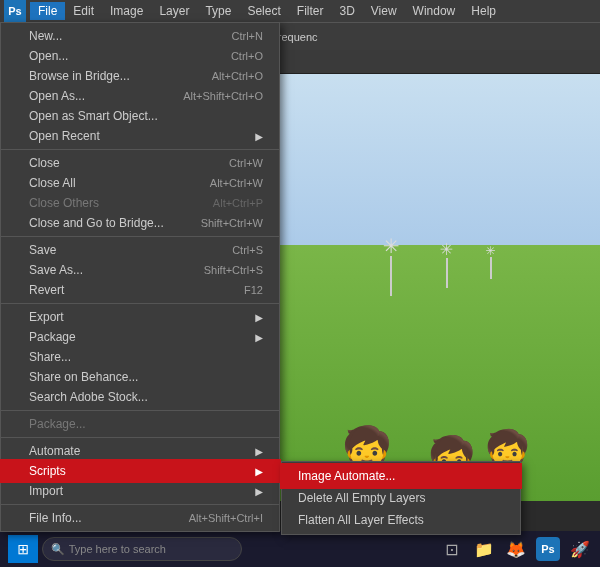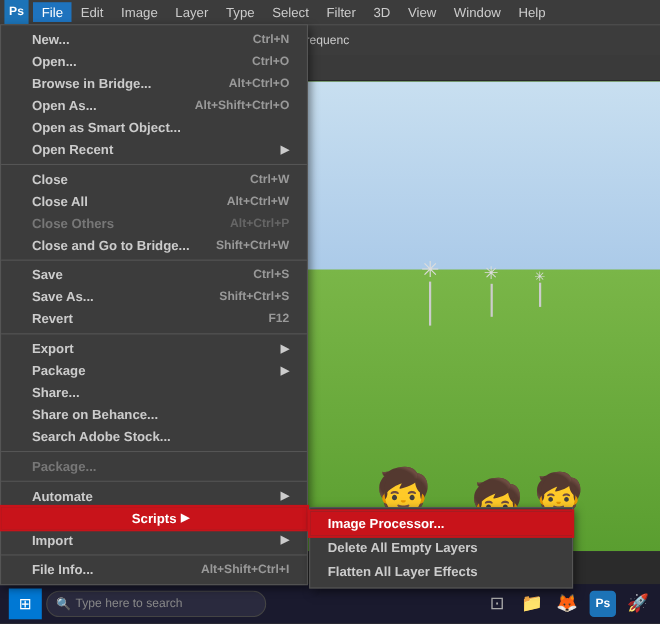--- a/index.html
+++ b/index.html
@@ -194,21 +194,20 @@
     .menu-item {
       display: flex;
       align-items: center;
       justify-content: space-between;
       padding: 3px 16px 3px 28px;
       color: #ccc;
       cursor: pointer;
       font-size: 12px;
       white-space: nowrap;
       position: relative;
-      font-weight: bold;
     }
     .menu-item.dimmed { color: #777; cursor: default; }
     .menu-separator {
       height: 1px;
       background: #555;
       margin: 3px 0;
     }
     .menu-item-shortcut {
       color: #999;
       font-size: 11px;
@@ -428,27 +427,27 @@
   <div class="menu-separator"></div>
   <div class="menu-item dimmed">
     <span>Package...</span>
   </div>
   <div class="menu-separator"></div>
   <div class="menu-item">
     <span>Automate</span>
     <span class="menu-item-arrow">▶</span>
   </div>
 
-  <div class="menu-item scripts-row submenu-anchor" style="position:relative;justify-content:center;">
+  <div class="menu-item scripts-row submenu-anchor" style="position:relative;">
     <span>Scripts</span>
     <span class="menu-item-arrow" style="color:#fff;">▶</span>
 
     <div class="scripts-submenu" style="top: 0px;">
       <div class="submenu-item highlighted">
-        <span>Image Processor...</span>
+        <span>Image Automate...</span>
       </div>
       <div class="submenu-item">
         <span>Delete All Empty Layers</span>
       </div>
       <div class="submenu-item">
         <span>Flatten All Layer Effects</span>
       </div>
 
     </div>
   </div>

